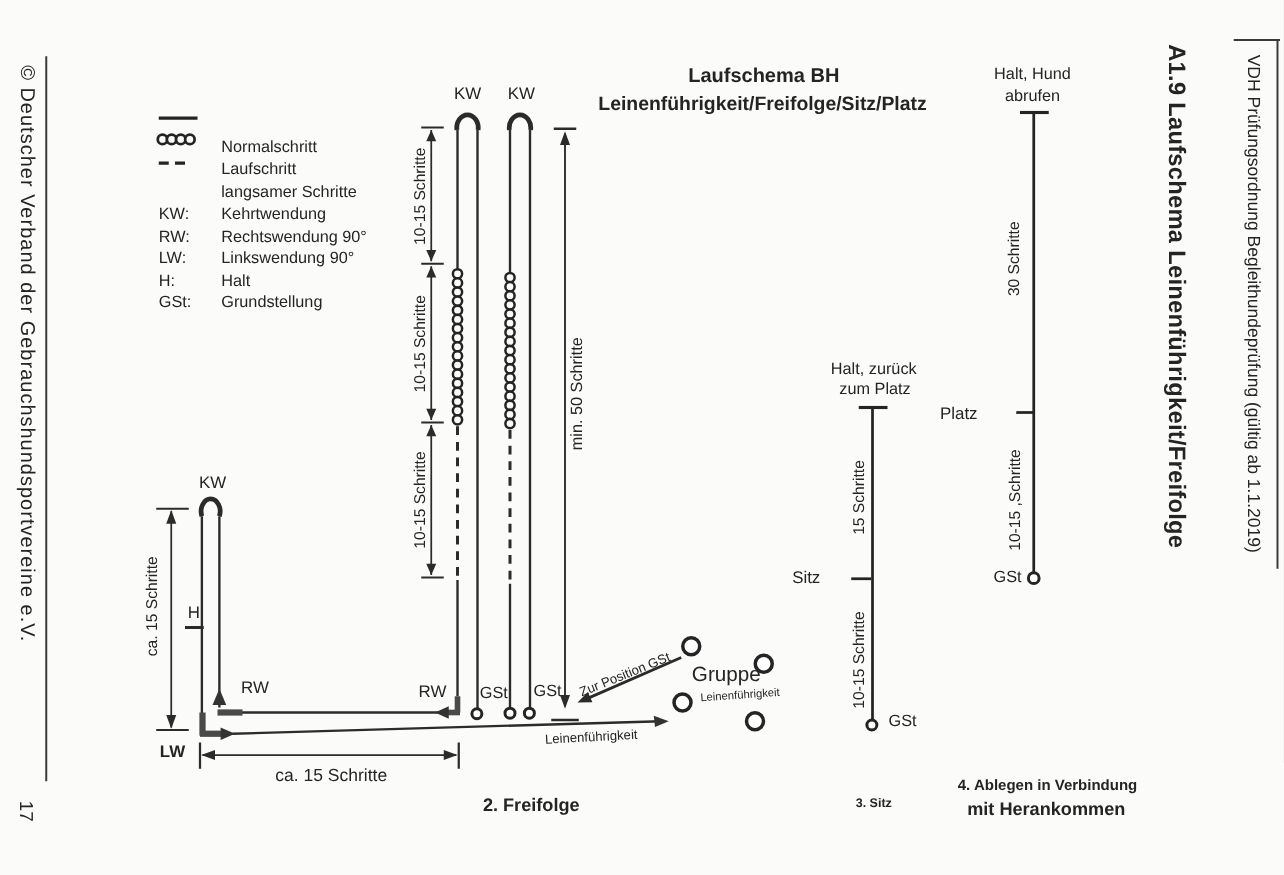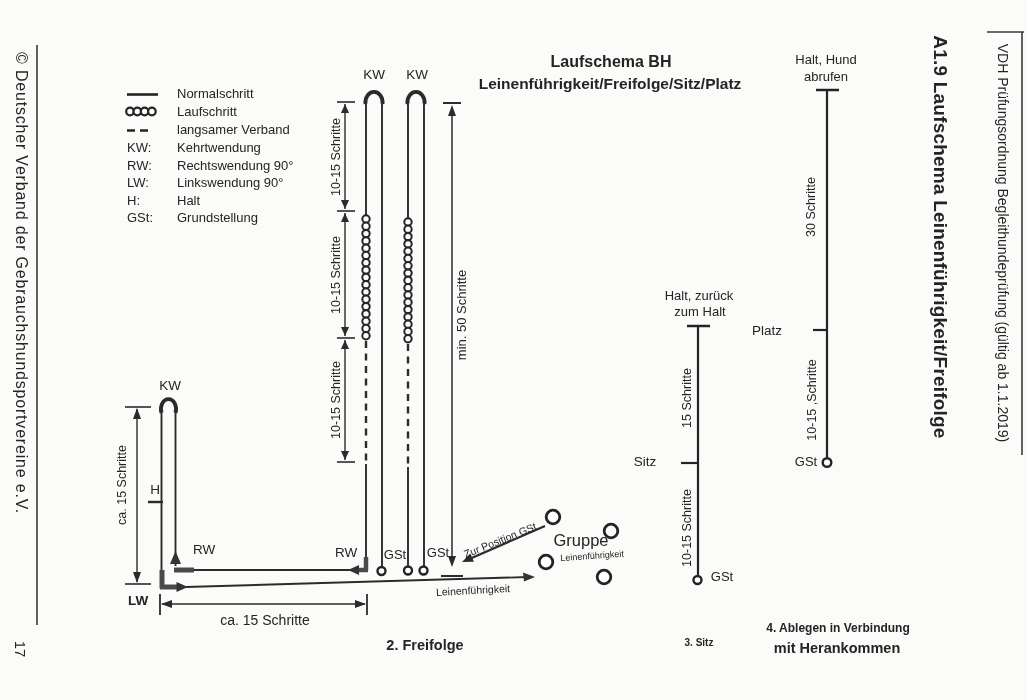--- a/index.html
+++ b/index.html
@@ -1,21 +1,21 @@
 <!DOCTYPE html>
 <html><head>
 <meta charset="utf-8">
 <style>
   html,body{margin:0;padding:0;background:#e8e8e8;}
   .page{position:relative;width:1027px;height:700px;background:#fbfbf9;overflow:hidden;
         font-family:"Liberation Sans",sans-serif;color:#242424;}
   svg{position:absolute;left:0;top:0;}
   .lbl{position:absolute;white-space:nowrap;color:#242424;line-height:1.15;
        transform:translate(-50%,-50%);font-family:"Liberation Sans",sans-serif;}
-  .la{transform:translateY(-50%);}
+  .la{transform:translateY(-50%);margin-top:24px;}
   .ccw{transform:translate(-50%,-50%) rotate(-90deg);}
   .cw{transform:translate(-50%,-50%) rotate(90deg);}
   .b{font-weight:bold;}
 </style>
 </head>
 <body>
 
 <div class="page">
 
   <svg width="1027" height="700" viewBox="0 0 1027 700">
@@ -173,21 +173,21 @@
   <div class="lbl cw" style="left:21px;top:283px;font-size:16px;letter-spacing:0.8px;">© Deutscher Verband der Gebrauchshundsportvereine e.V.</div>
   <div class="lbl cw" style="left:20px;top:649px;font-size:15px;">17</div>
   <div class="lbl cw b" style="left:940px;top:237px;font-size:19px;letter-spacing:0.2px;">A1.9 Laufschema Leinenführigkeit/Freifolge</div>
   <div class="lbl cw" style="left:1003px;top:243px;font-size:14px;">VDH Prüfungsordnung Begleithundeprüfung (gültig ab 1.1.2019)</div>
 
   <div class="lbl b" style="left:611px;top:62px;font-size:16px;">Laufschema BH</div>
   <div class="lbl b" style="left:610px;top:84px;font-size:15.5px;">Leinenführigkeit/Freifolge/Sitz/Platz</div>
 
   <div class="lbl la" style="left:177px;top:94px;font-size:13px;">Normalschritt</div>
   <div class="lbl la" style="left:177px;top:111.5px;font-size:13px;">Laufschritt</div>
-  <div class="lbl la" style="left:177px;top:130px;font-size:13px;">langsamer Verband</div>
+  <div class="lbl la" style="left:177px;top:130px;font-size:13px;">langsamer Schritte</div>
   <div class="lbl la" style="left:127px;top:148px;font-size:13px;">KW:</div>
   <div class="lbl la" style="left:177px;top:148px;font-size:13px;">Kehrtwendung</div>
   <div class="lbl la" style="left:127px;top:165.5px;font-size:13px;">RW:</div>
   <div class="lbl la" style="left:177px;top:165.5px;font-size:13px;">Rechtswendung 90°</div>
   <div class="lbl la" style="left:127px;top:183px;font-size:13px;">LW:</div>
   <div class="lbl la" style="left:177px;top:183px;font-size:13px;">Linkswendung 90°</div>
   <div class="lbl la" style="left:127px;top:200.5px;font-size:13px;">H:</div>
   <div class="lbl la" style="left:177px;top:200.5px;font-size:13px;">Halt</div>
   <div class="lbl la" style="left:127px;top:218px;font-size:13px;">GSt:</div>
   <div class="lbl la" style="left:177px;top:218px;font-size:13px;">Grundstellung</div>
@@ -209,21 +209,21 @@
   <div class="lbl ccw" style="left:336px;top:400px;font-size:12.5px;">10-15 Schritte</div>
   <div class="lbl ccw" style="left:462px;top:315px;font-size:13px;">min. 50 Schritte</div>
   <div class="lbl b" style="left:425px;top:645px;font-size:14.5px;">2. Freifolge</div>
 
   <div class="lbl" style="left:500px;top:540px;font-size:10.5px;transform:translate(-50%,-50%) rotate(-22deg);">Zur Position GSt</div>
   <div class="lbl" style="left:581px;top:540px;font-size:16.5px;">Gruppe</div>
   <div class="lbl" style="left:592px;top:556px;font-size:9px;transform:translate(-50%,-50%) rotate(-4deg);">Leinenführigkeit</div>
   <div class="lbl" style="left:473px;top:590px;font-size:10.5px;transform:translate(-50%,-50%) rotate(-3deg);">Leinenführigkeit</div>
 
   <div class="lbl" style="left:699px;top:296px;font-size:13px;">Halt, zurück</div>
-  <div class="lbl" style="left:700px;top:312px;font-size:13px;">zum Halt</div>
+  <div class="lbl" style="left:700px;top:312px;font-size:13px;">zum Platz</div>
   <div class="lbl ccw" style="left:687px;top:398px;font-size:12.5px;">15 Schritte</div>
   <div class="lbl" style="left:645px;top:462px;font-size:13.5px;">Sitz</div>
   <div class="lbl ccw" style="left:687px;top:528px;font-size:12.5px;">10-15 Schritte</div>
   <div class="lbl" style="left:722px;top:577px;font-size:13px;">GSt</div>
   <div class="lbl b" style="left:699px;top:643px;font-size:10px;">3. Sitz</div>
 
   <div class="lbl" style="left:826px;top:60px;font-size:13px;">Halt, Hund</div>
   <div class="lbl" style="left:826px;top:77px;font-size:13px;">abrufen</div>
   <div class="lbl ccw" style="left:811px;top:207px;font-size:12.5px;">30 Schritte</div>
   <div class="lbl" style="left:767px;top:331px;font-size:13.5px;">Platz</div>

